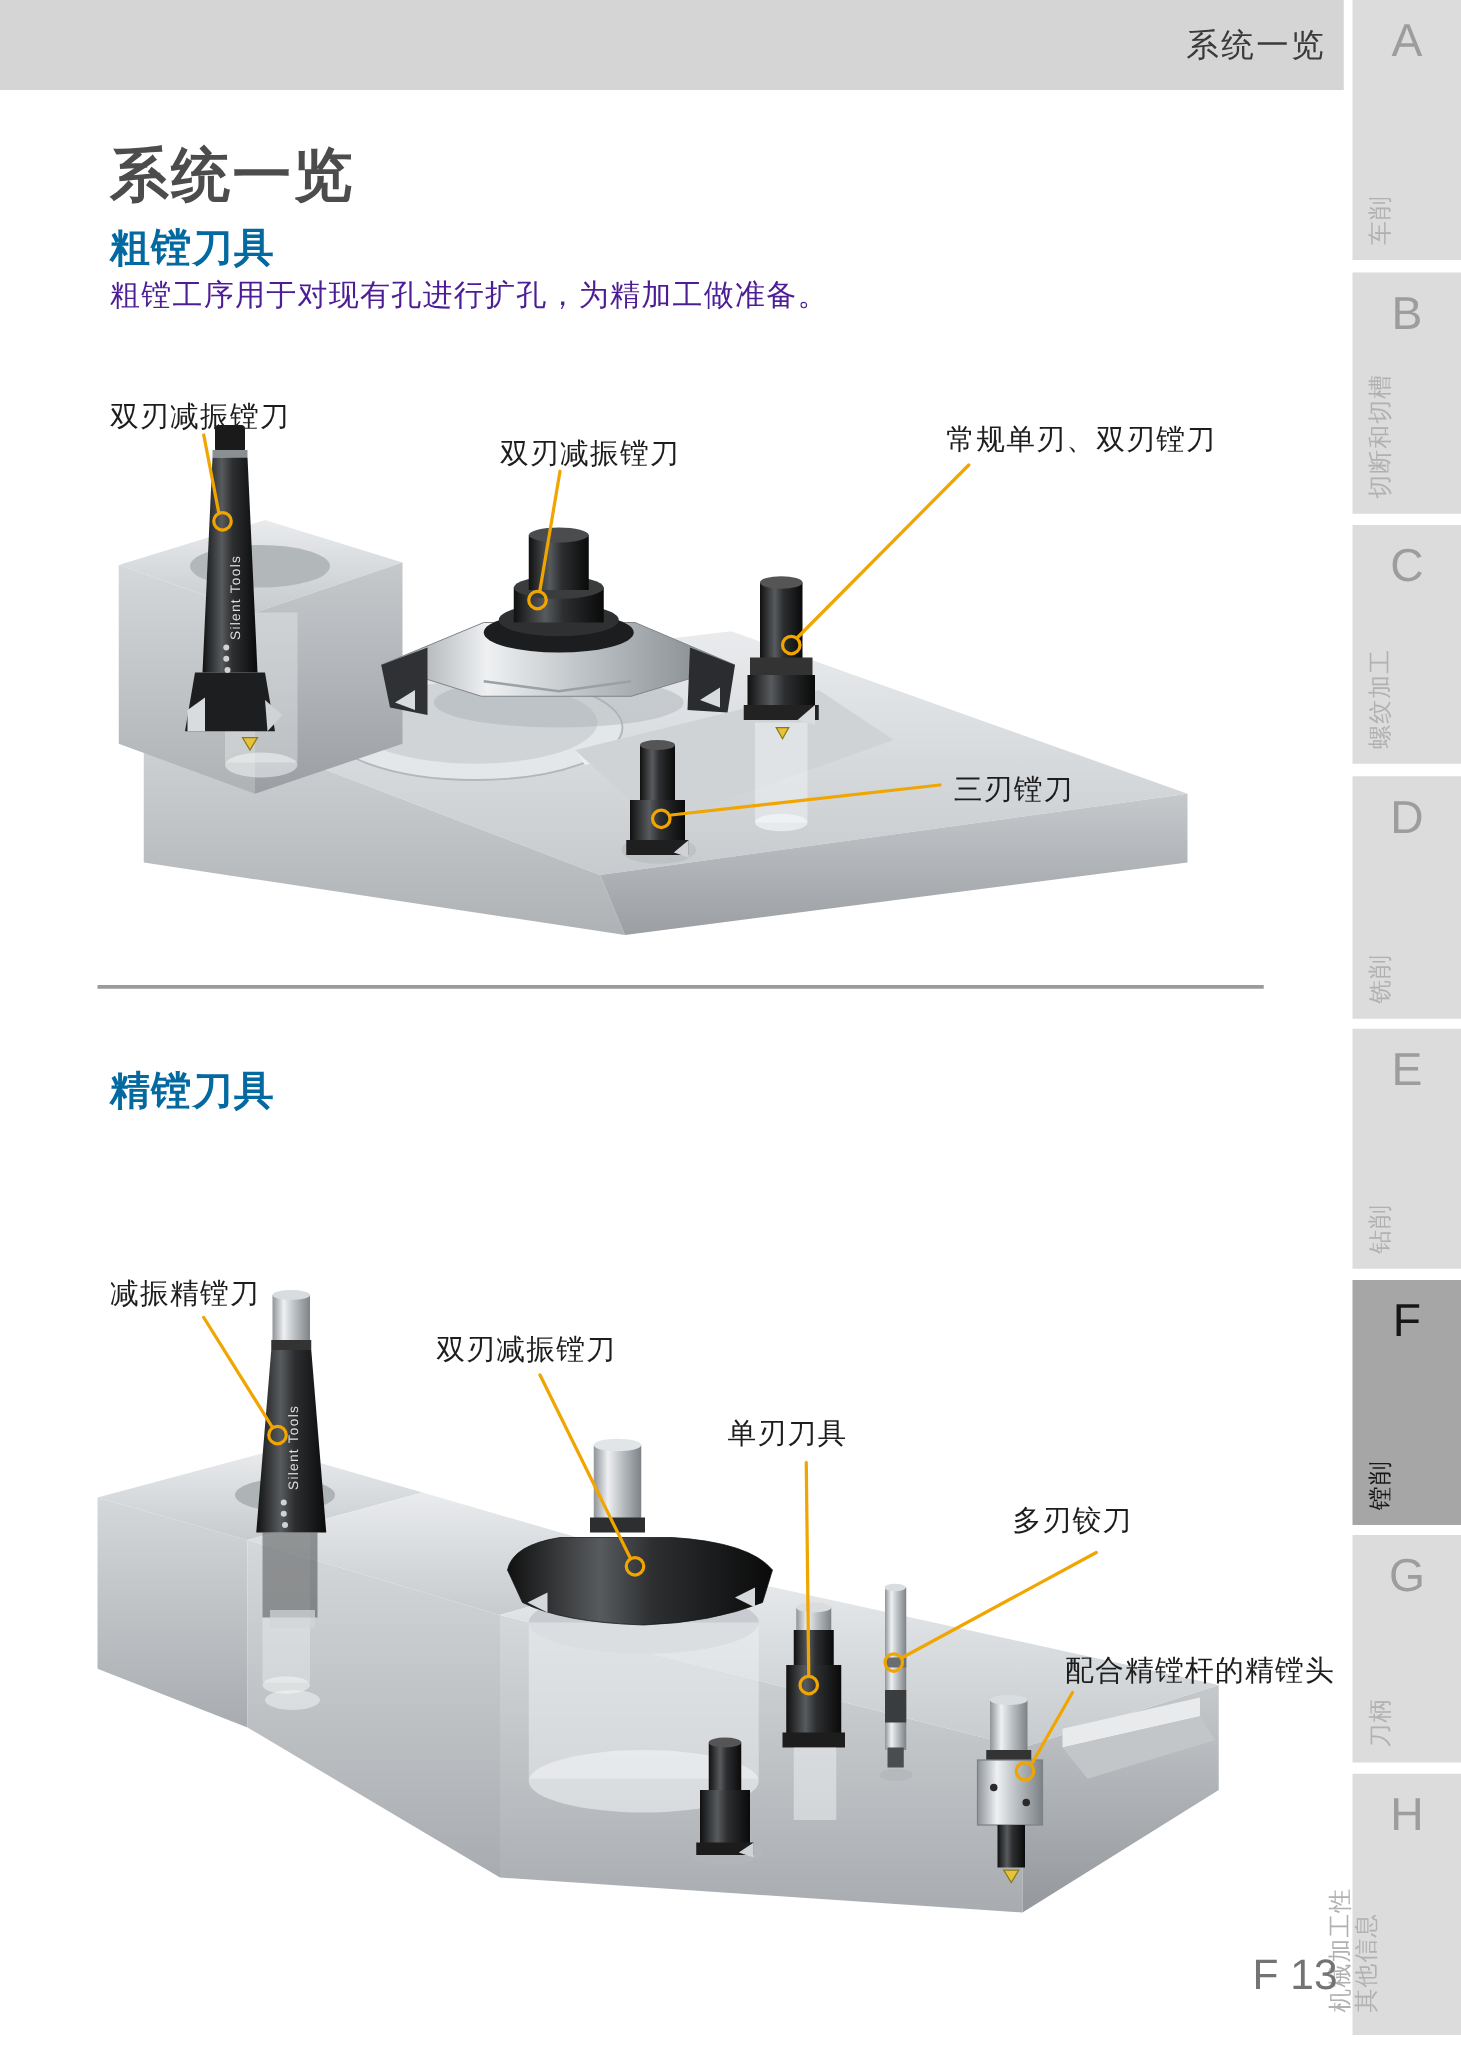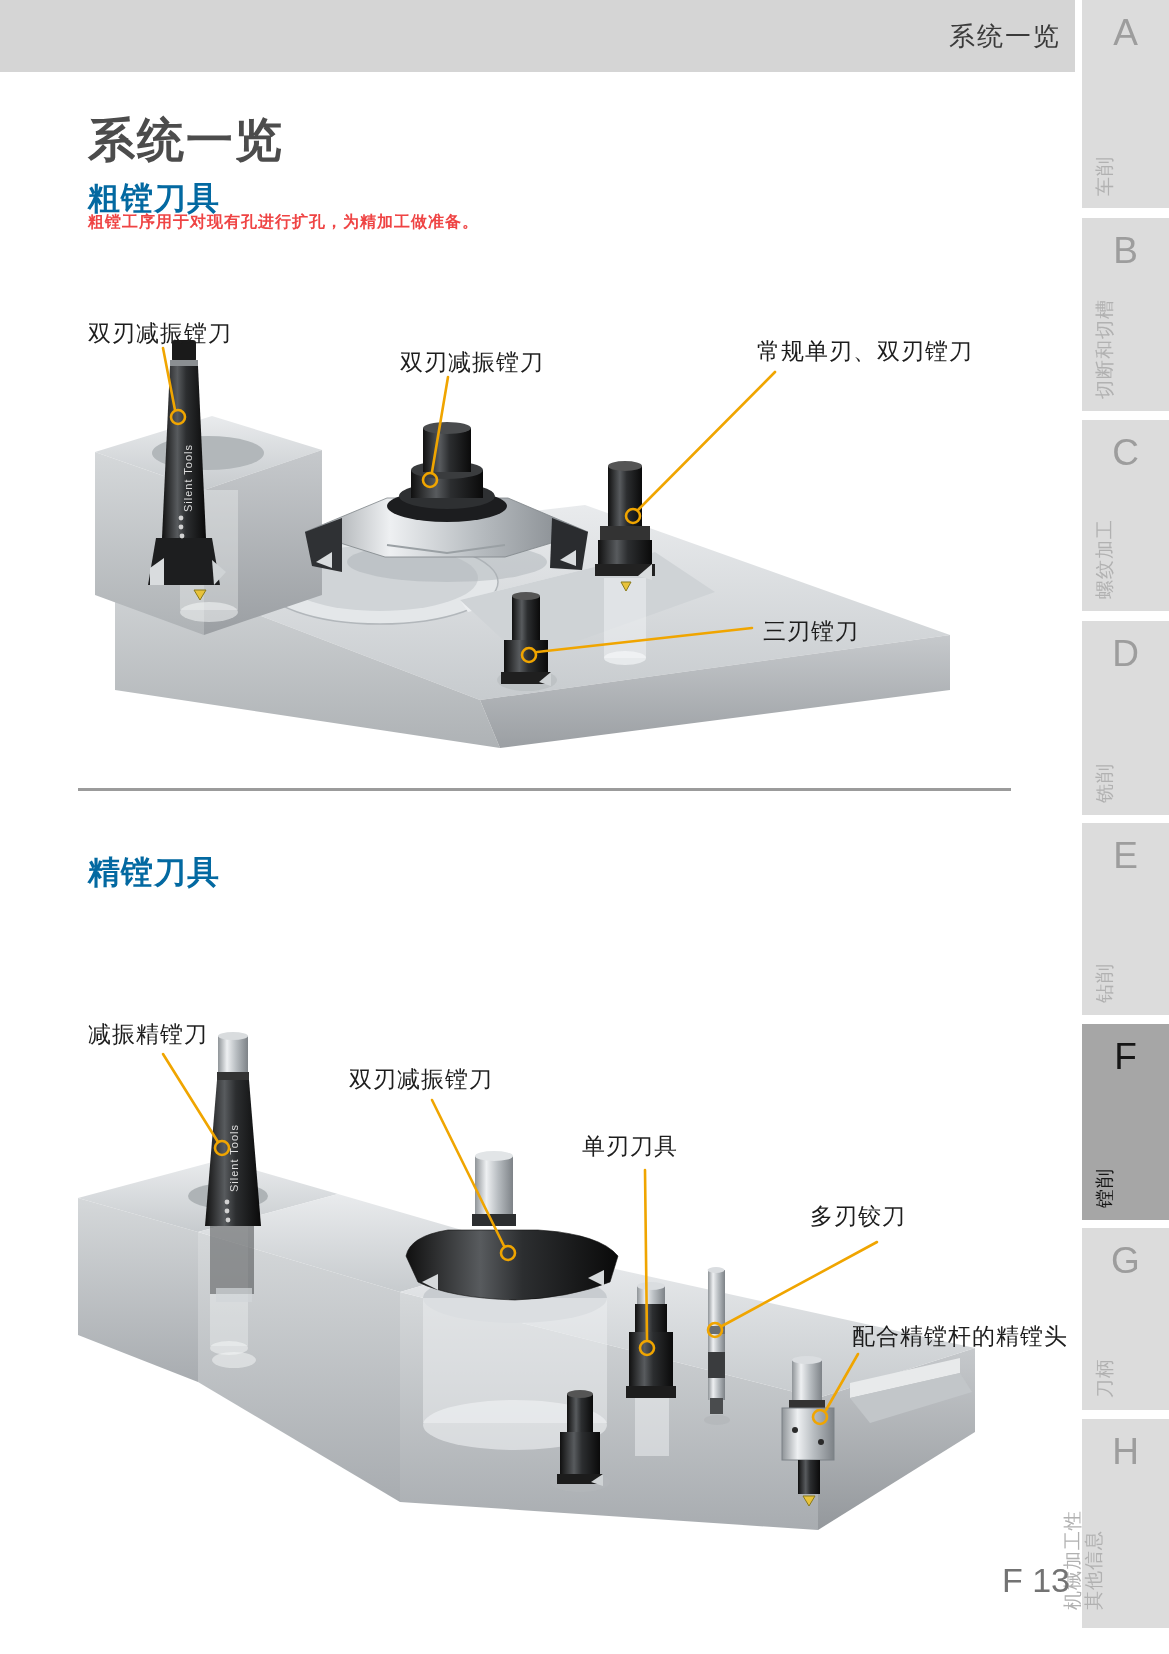--- a/index.html
+++ b/index.html
@@ -28,21 +28,21 @@
   .tab.active .tab-vlabel{color:#161616;}
 
   
   .h1{position:absolute;left:88px;top:78px;font-size:47px;font-weight:600;
       color:#4c4c4c;letter-spacing:2px;}
   .h2{position:absolute;left:88px;font-size:32px;font-weight:600;
       color:#0369a1;letter-spacing:1px;}
   .h2.s1{top:150px;}
   .h2.s2{top:824px;}
   .body-text{position:absolute;left:88px;font-family:"Liberation Serif","DejaVu Serif",serif;
-      font-size:16px;color:#ef4444;letter-spacing:1px;font-weight:bold;}
+      font-size:24px;color:#4c1d95;letter-spacing:1px;}
   .body-text.s1{top:196px;}
   .body-text.s2{top:892px;}
   .divider{position:absolute;left:78px;top:788px;width:933px;height:3px;background:#9b9b9b;}
   .page-number{position:absolute;left:1002px;top:1561px;font-size:34px;color:#737373;}
 
   
   .callout{position:absolute;font-family:"Liberation Serif","DejaVu Serif",serif;
            font-size:23px;color:#1d1d1d;letter-spacing:1px;white-space:nowrap;}
   .cl1{left:88px;top:318px;}   .cl2{left:400px;top:347px;}
   .cl3{left:757px;top:336px;font-family:Liberation Serif, serif;}  .cl4{left:763px;top:616px;}

